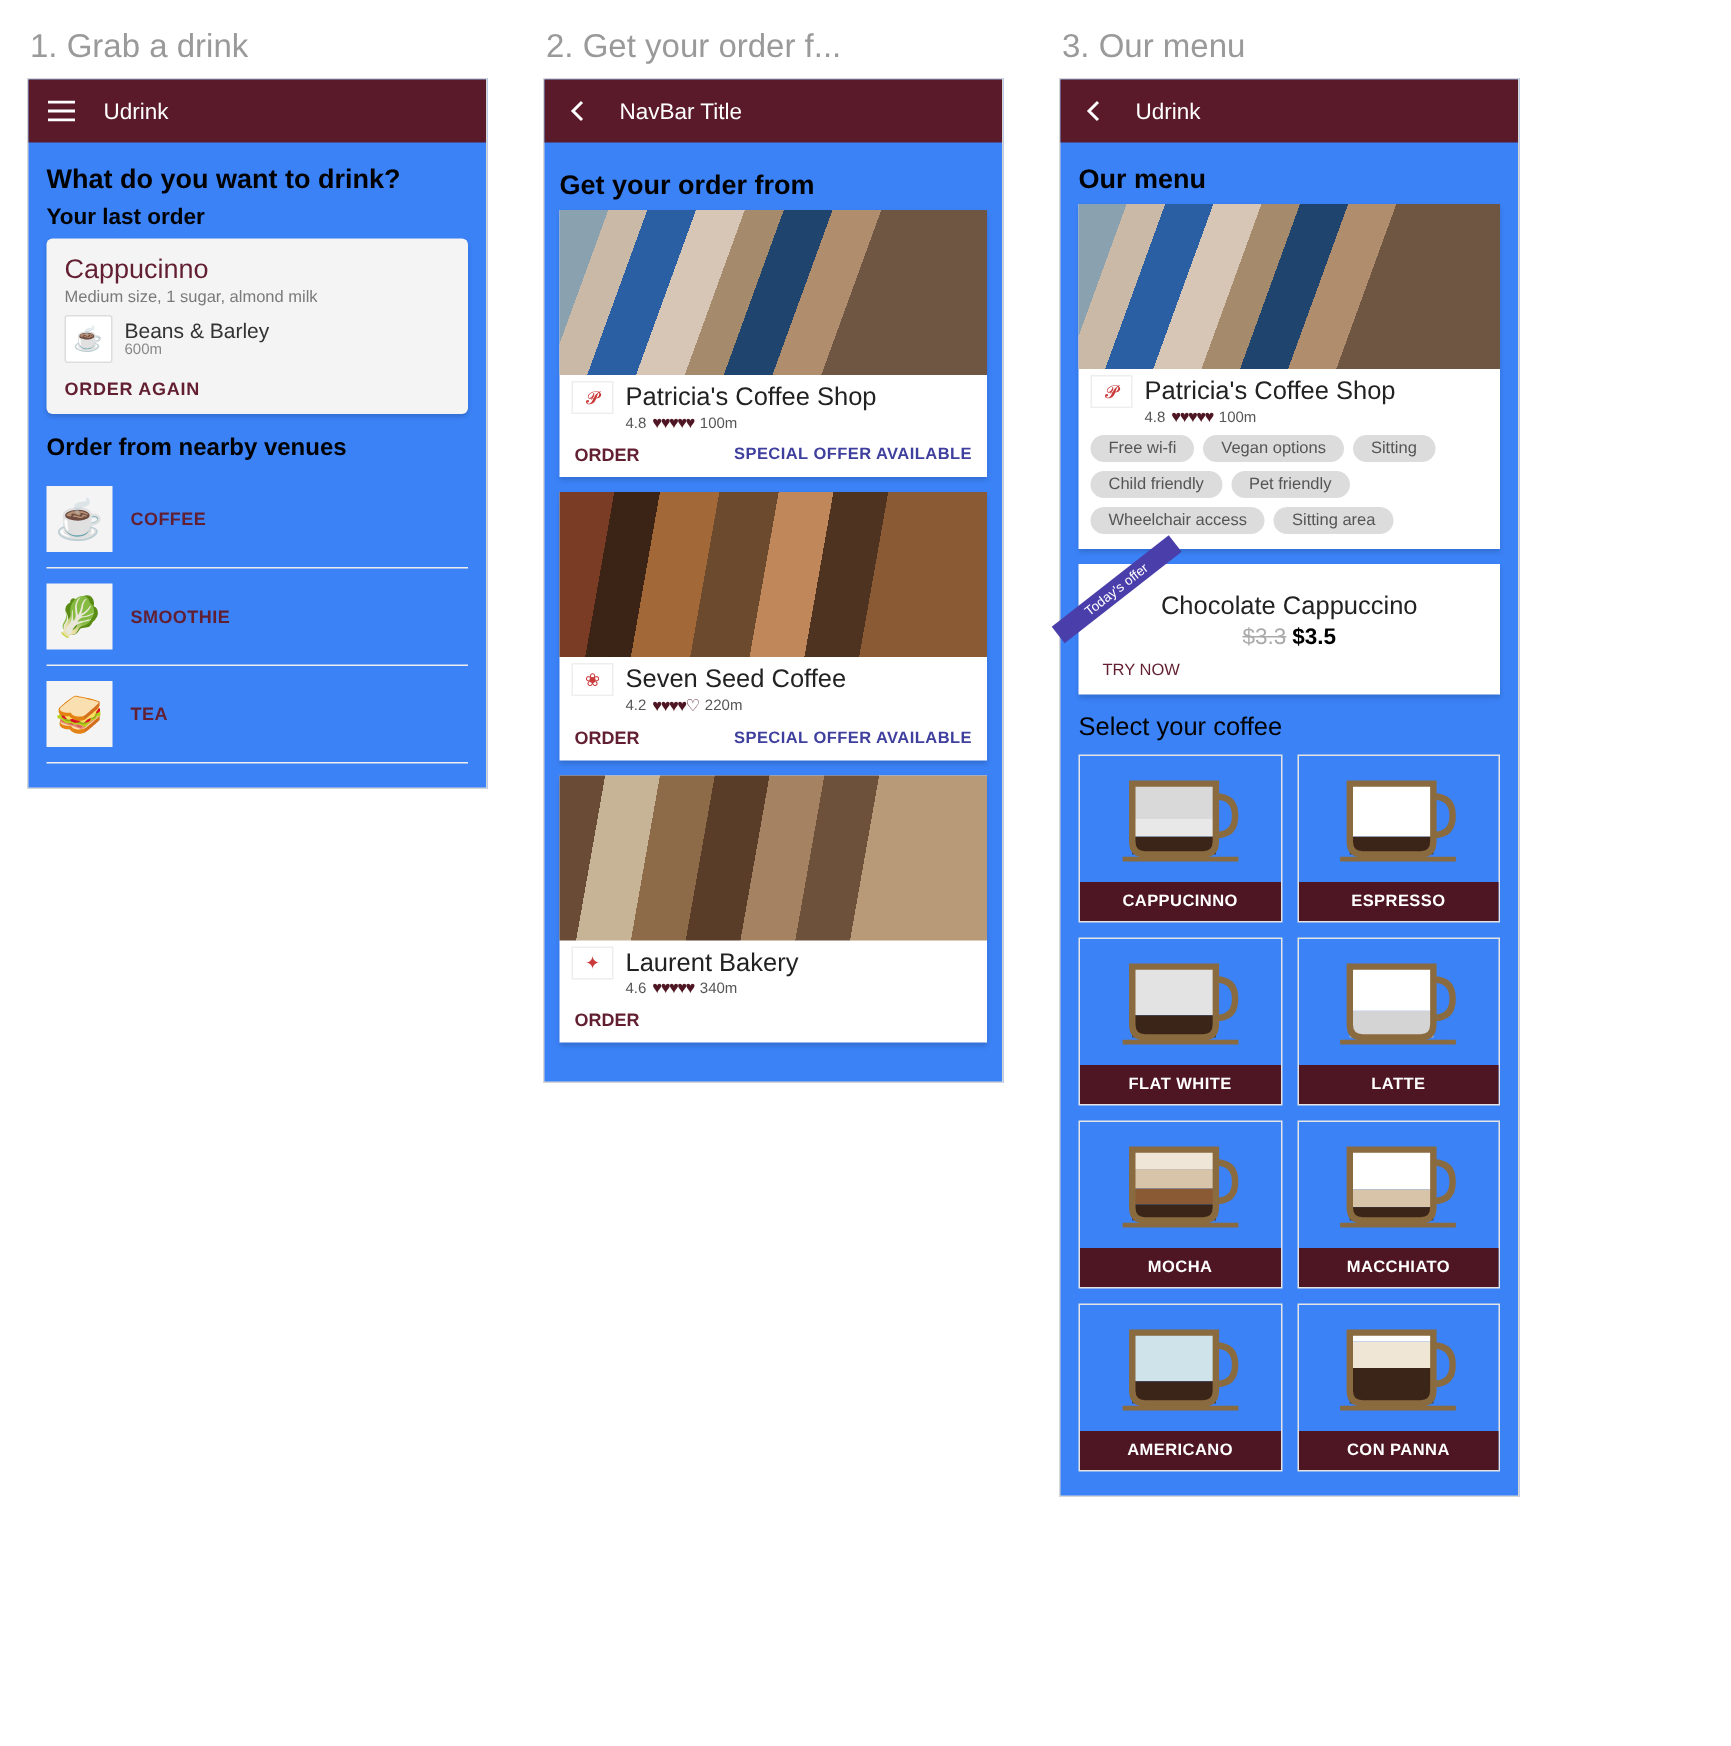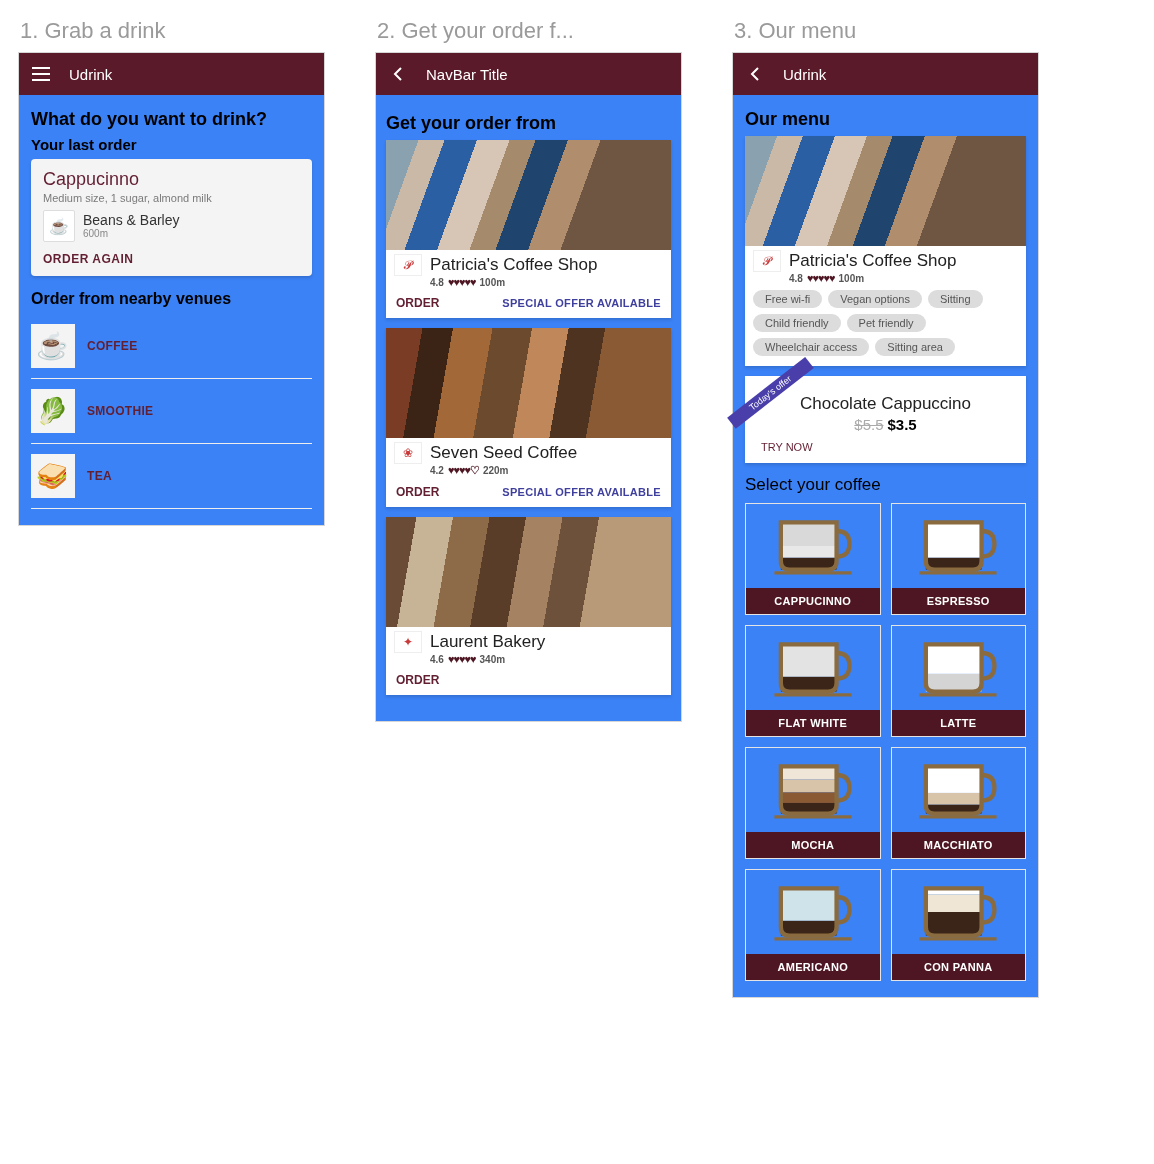--- a/index.html
+++ b/index.html
@@ -7,21 +7,21 @@
     --maroon-text:#631f32;
     --maroon-deep:#4e1622;
     --special:#3f3f9e;
     --grey-bg:#f4f4f4;
     --grey-text:#9a9a9a;
     --pill:#dcdcdc;
     --card-shadow:0 2px 3px rgba(0,0,0,.15);
   }
   *{box-sizing:border-box;font-family:Helvetica,Arial,sans-serif;}
   body{margin:0;padding:18px;background:#fff;width:1154px;}
-  .wrap{display:flex;gap:57px;align-items:flex-start;}
+  .wrap{display:flex;gap:44px;align-items:flex-start;}
   .col{width:300px;}
   .col-title{color:var(--grey-text);font-size:22px;margin:0 0 8px 2px;font-weight:400;}
   .phone{width:307px;border:1px solid #d6d6d6;background:#3b82f6;}
   .navbar{background:var(--maroon);color:#fff;height:42px;display:flex;align-items:center;padding:0 12px;gap:18px;font-size:15px;}
   .nav-icon{width:20px;display:flex;align-items:center;justify-content:center;}
   .nav-icon svg{stroke:#fff;}
   .screen{padding:10px 12px 16px;}
   h1.page{font-size:18px;font-weight:700;margin:4px 0 6px;}
   h2.sub{font-size:15px;font-weight:700;margin:6px 0;}
   h2.sub-thin{font-size:17px;font-weight:400;margin:12px 0 8px;}
@@ -43,21 +43,21 @@
   
   .s2 .screen{padding:14px 10px 16px;}
   .venue-card{background:#fff;box-shadow:var(--card-shadow);margin-bottom:10px;}
   .venue-hero{height:110px;position:relative;overflow:hidden;}
   .hero-a{background:linear-gradient(110deg,#8aa1af 0 10%,#c9b9a6 0 18%,#2a5fa3 0 28%,#d7c6b5 0 38%,#a68a6c 0 46%,#1f456f 0 56%,#b08e6d 0 66%,#6e5642 0 100%);}
   .hero-b{background:linear-gradient(100deg,#7a3c24 0 12%,#3b2416 0 22%,#a26837 0 35%,#6b4a2e 0 48%,#c0885a 0 60%,#4e3320 0 72%,#8a5a34 0 100%);}
   .hero-c{background:linear-gradient(100deg,#6a4b36 0 10%,#c7b497 0 22%,#8e6b48 0 34%,#5a3d29 0 46%,#a58362 0 58%,#6e513a 0 70%,#b99a78 0 100%);}
   .venue-line2{display:flex;align-items:center;gap:8px;padding:4px 8px 0;}
   .venue-line2 .name{font-size:17px;color:#222;}
   .logo-sq{width:28px;height:22px;background:#fff;border:1px solid #eee;display:flex;align-items:center;justify-content:center;font-size:12px;color:#c93a3a;}
-  .rating{display:flex;align-items:center;gap:4px;padding:0 8px 2px 44px;font-size:10px;color:#555;font-weight:bold;}
+  .rating{display:flex;align-items:center;gap:4px;padding:0 8px 2px 44px;font-size:10px;color:#555;}
   .hearts{color:var(--maroon-deep);font-size:11px;letter-spacing:-1px;}
   .venue-foot{display:flex;justify-content:space-between;align-items:center;padding:6px 10px 8px;}
   .order-btn{color:var(--maroon-text);font-size:12px;font-weight:700;}
   .special{color:var(--special);font-size:11px;font-weight:600;letter-spacing:.3px;}
 
   
   .tags{display:flex;flex-wrap:wrap;gap:6px;padding:4px 8px 10px;}
   .tag{background:var(--pill);color:#555;font-size:11px;padding:3px 12px;border-radius:12px;}
   .offer-card{background:#fff;box-shadow:var(--card-shadow);margin:4px 0 8px;position:relative;padding:14px 8px 8px;text-align:center;}
   .ribbon{position:absolute;top:10px;left:-24px;background:#4a3faa;color:#fff;font-size:9px;padding:2px 24px;transform:rotate(-38deg);}
@@ -222,21 +222,21 @@
               <span class="tag">Pet friendly</span>
               <span class="tag">Wheelchair access</span>
               <span class="tag">Sitting area</span>
             </div>
         </div>
 
         <div class="offer-card">
           <div class="ribbon">Today's offer</div>
           <div class="offer-name">Chocolate Cappuccino</div>
           <div class="offer-price">
-            <span class="old">$5.5</span><span>$3.5</span>
+            <span class="old">$3.3</span><span>$3.5</span>
           </div>
           <div class="try">TRY NOW</div>
         </div>
 
         <h2 class="sub-thin">Select your coffee</h2>
         <div class="coffee-grid" id="coffee-grid">
             <div class="coffee">
        <div class="cup-box">
                 <svg class="cup" viewBox="0 0 80 56">
     <rect x="10" y="6" width="52" height="22" fill="#d9d9d9"></rect>

